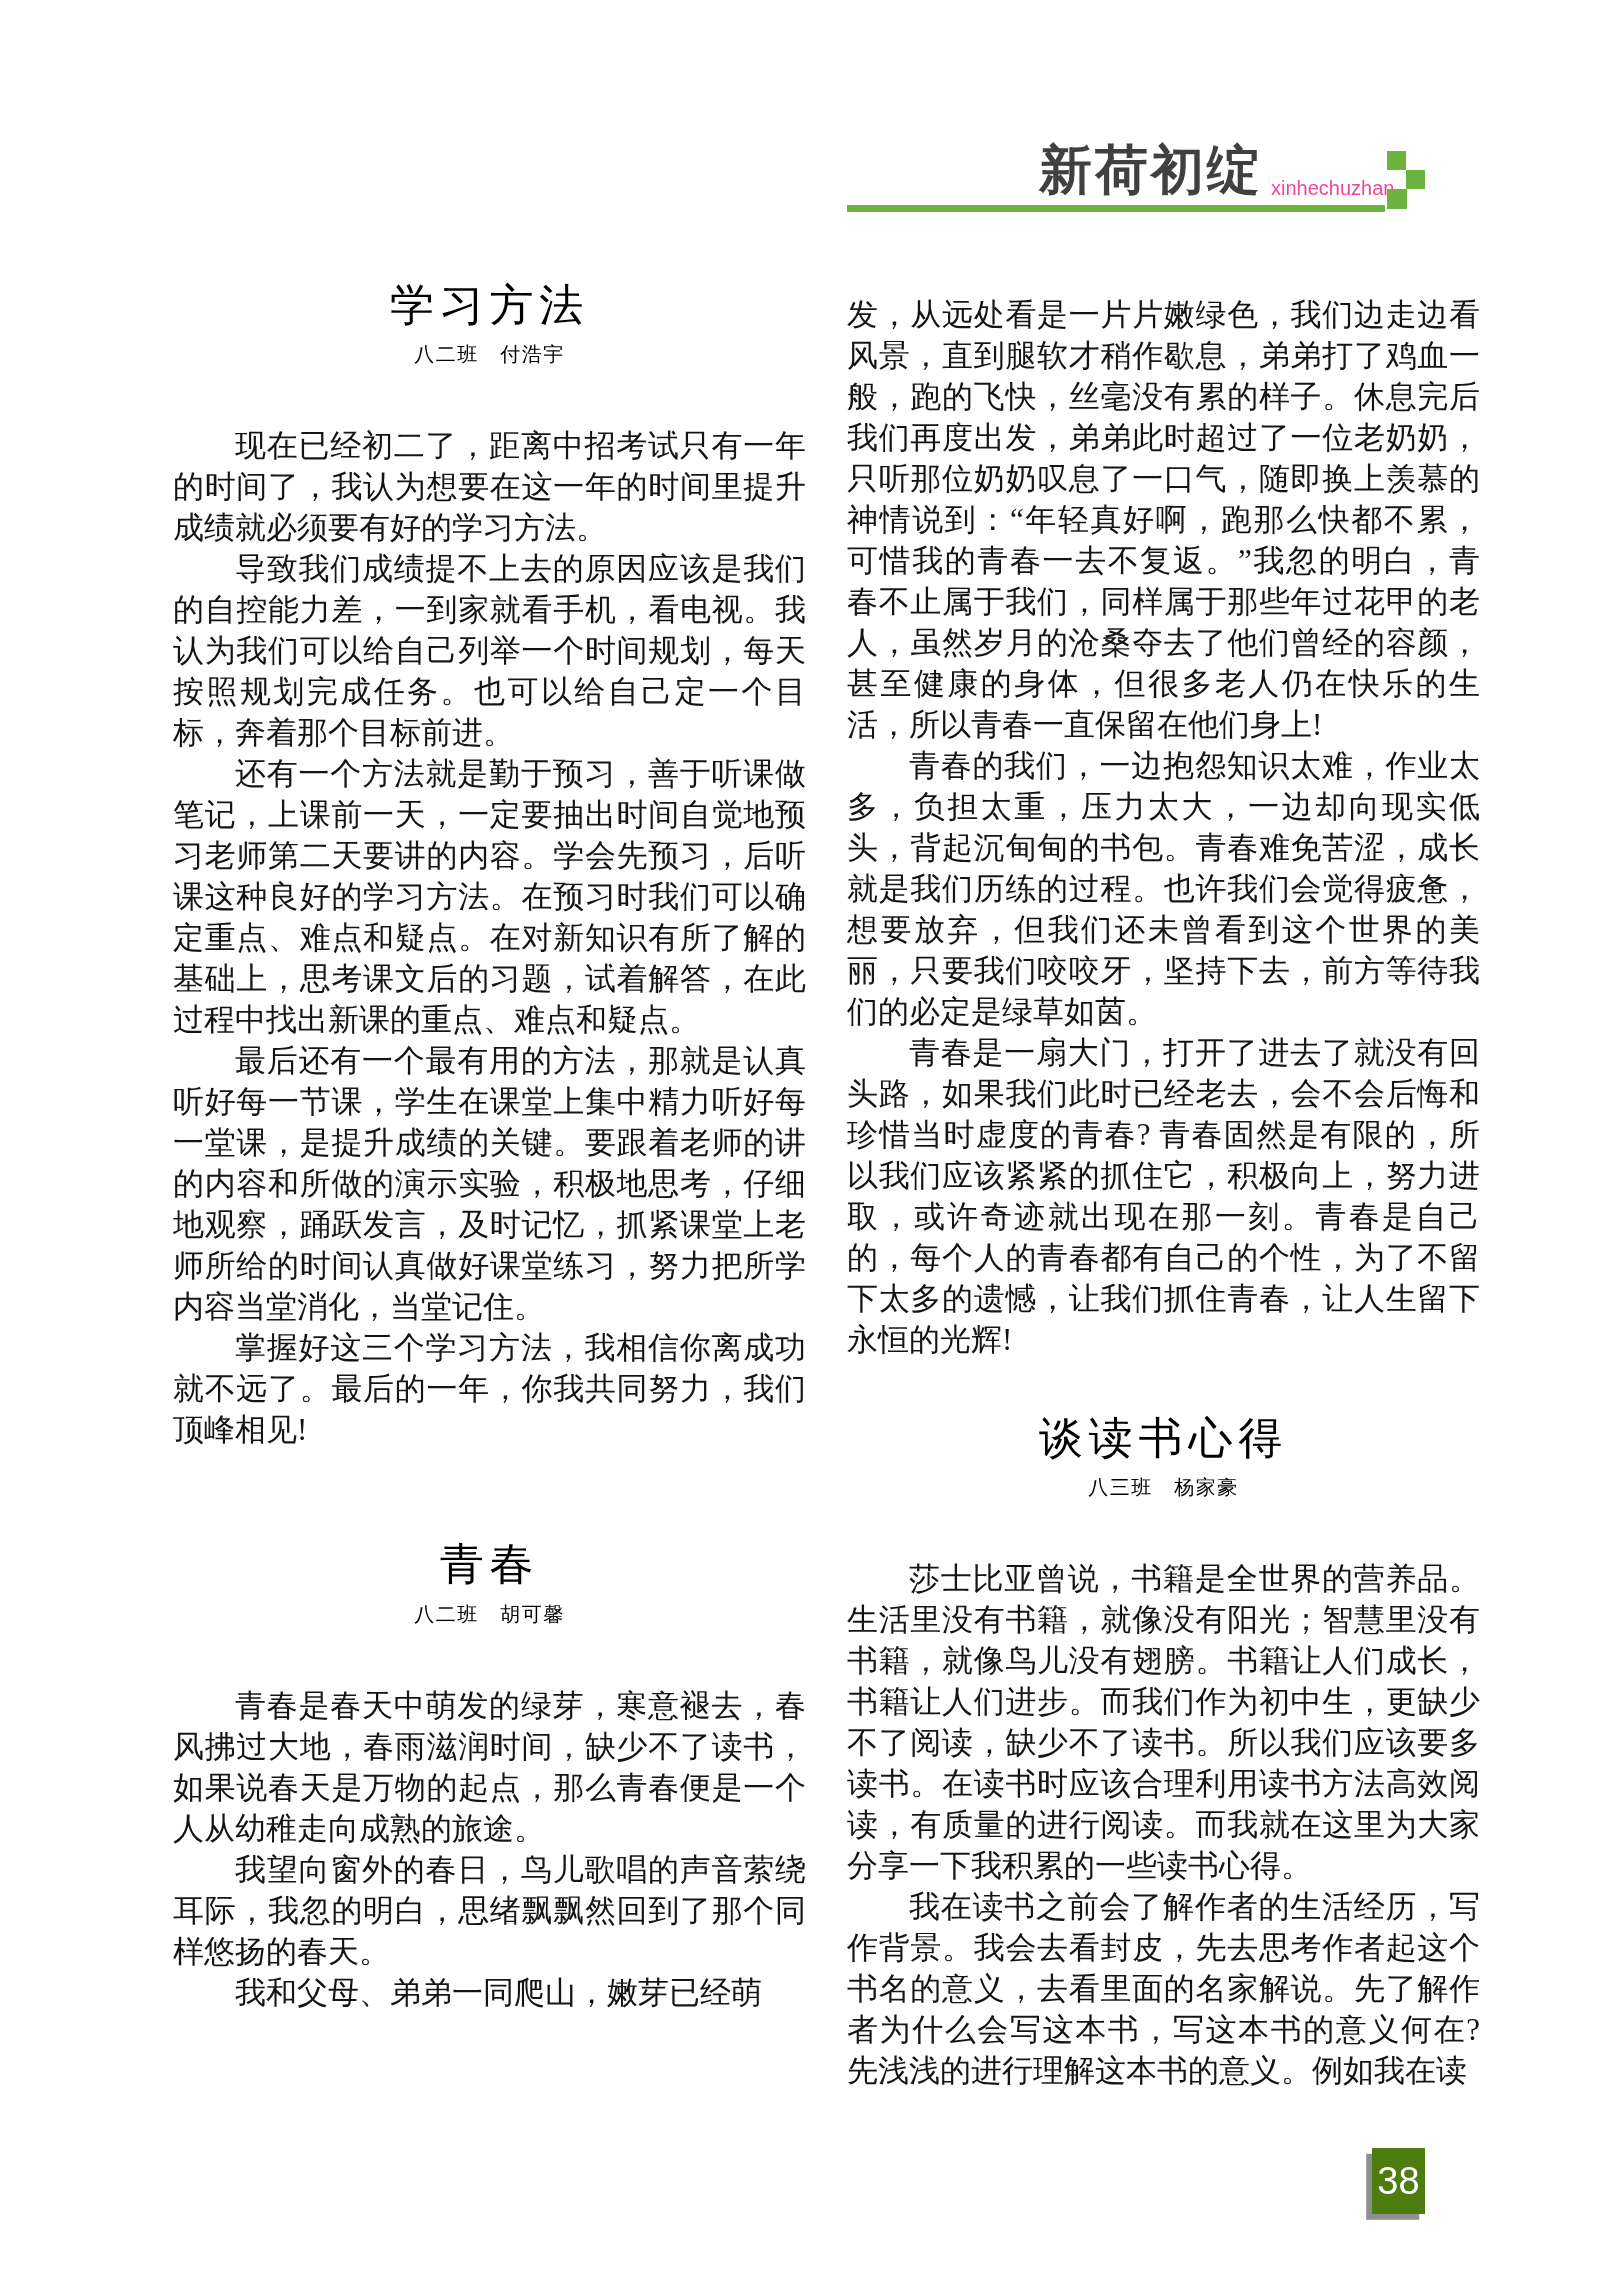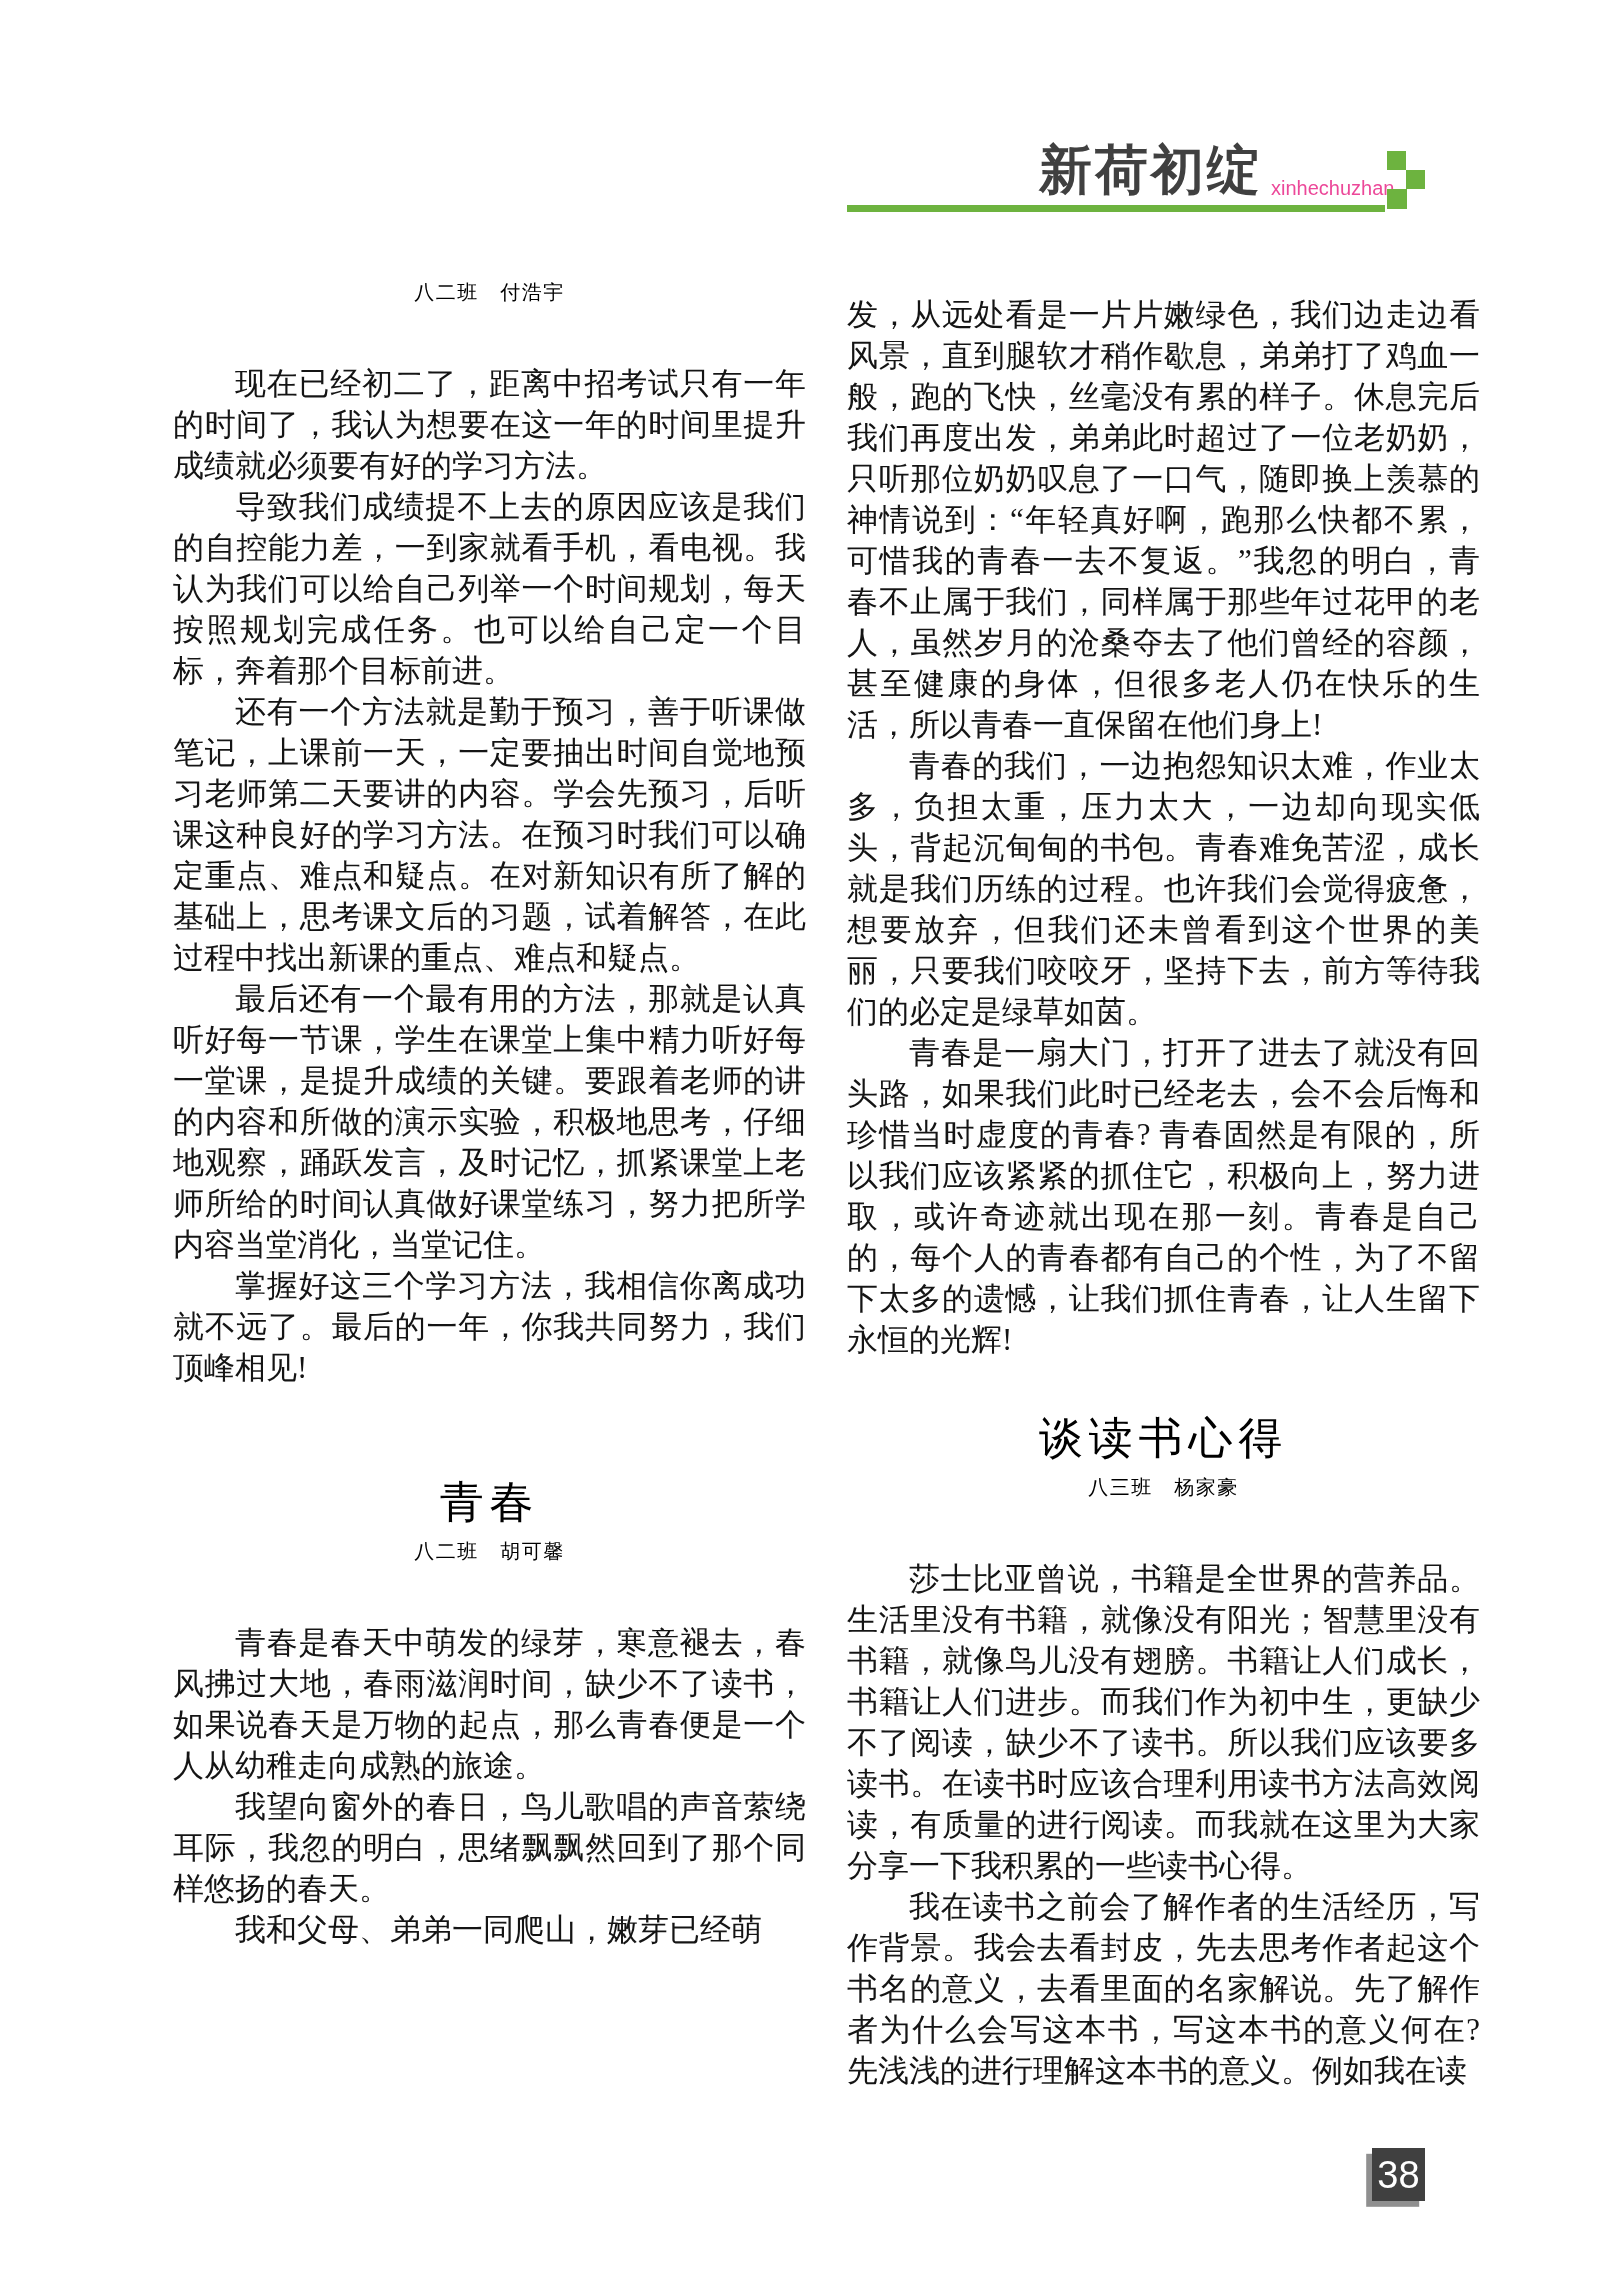--- a/index.html
+++ b/index.html
@@ -88,22 +88,22 @@
 
   .gap-top-article2 { margin-top: 90px; }
   .gap-top-article3 { margin-top: 54px; }
 
   
   .page-number {
     position: absolute;
     left: 1372px;
     top: 2148px;
     width: 53px;
-    height: 53px;
-    background: #404040;
+    height: 66px;
+    background: #4d7c0f;
     box-shadow: -5.8px 5.8px 0 0 #8f8f8f;
     color: #ffffff;
     font-family: "Liberation Sans", "DejaVu Sans", sans-serif;
     font-size: 38px;
     font-weight: 400;
     display: flex;
     align-items: center;
     justify-content: center;
     line-height: 1;
   }
@@ -116,20 +116,21 @@
   <div class="mag-title">新荷初绽</div>
   <div class="mag-sub">xinhechuzhan</div>
   <div class="header-rule"></div>
   <div class="deco-square sq1"></div>
   <div class="deco-square sq2"></div>
   <div class="deco-square sq3"></div>
 
   <div class="col col-left">
 
     <section class="article">
+      <h1 class="article-title">学习方法</h1>
       <div class="article-author">八二班　付浩宇</div>
       <div class="article-body">
         <p>现在已经初二了，距离中招考试只有一年的时间了，我认为想要在这一年的时间里提升成绩就必须要有好的学习方法。</p>
         <p>导致我们成绩提不上去的原因应该是我们的自控能力差，一到家就看手机，看电视。我认为我们可以给自己列举一个时间规划，每天按照规划完成任务。也可以给自己定一个目标，奔着那个目标前进。</p>
         <p>还有一个方法就是勤于预习，善于听课做笔记，上课前一天，一定要抽出时间自觉地预习老师第二天要讲的内容。学会先预习，后听课这种良好的学习方法。在预习时我们可以确定重点、难点和疑点。在对新知识有所了解的基础上，思考课文后的习题，试着解答，在此过程中找出新课的重点、难点和疑点。</p>
         <p>最后还有一个最有用的方法，那就是认真听好每一节课，学生在课堂上集中精力听好每一堂课，是提升成绩的关键。要跟着老师的讲的内容和所做的演示实验，积极地思考，仔细地观察，踊跃发言，及时记忆，抓紧课堂上老师所给的时间认真做好课堂练习，努力把所学内容当堂消化，当堂记住。</p>
         <p>掌握好这三个学习方法，我相信你离成功就不远了。最后的一年，你我共同努力，我们顶峰相见!</p>
       </div>
     </section>
 

